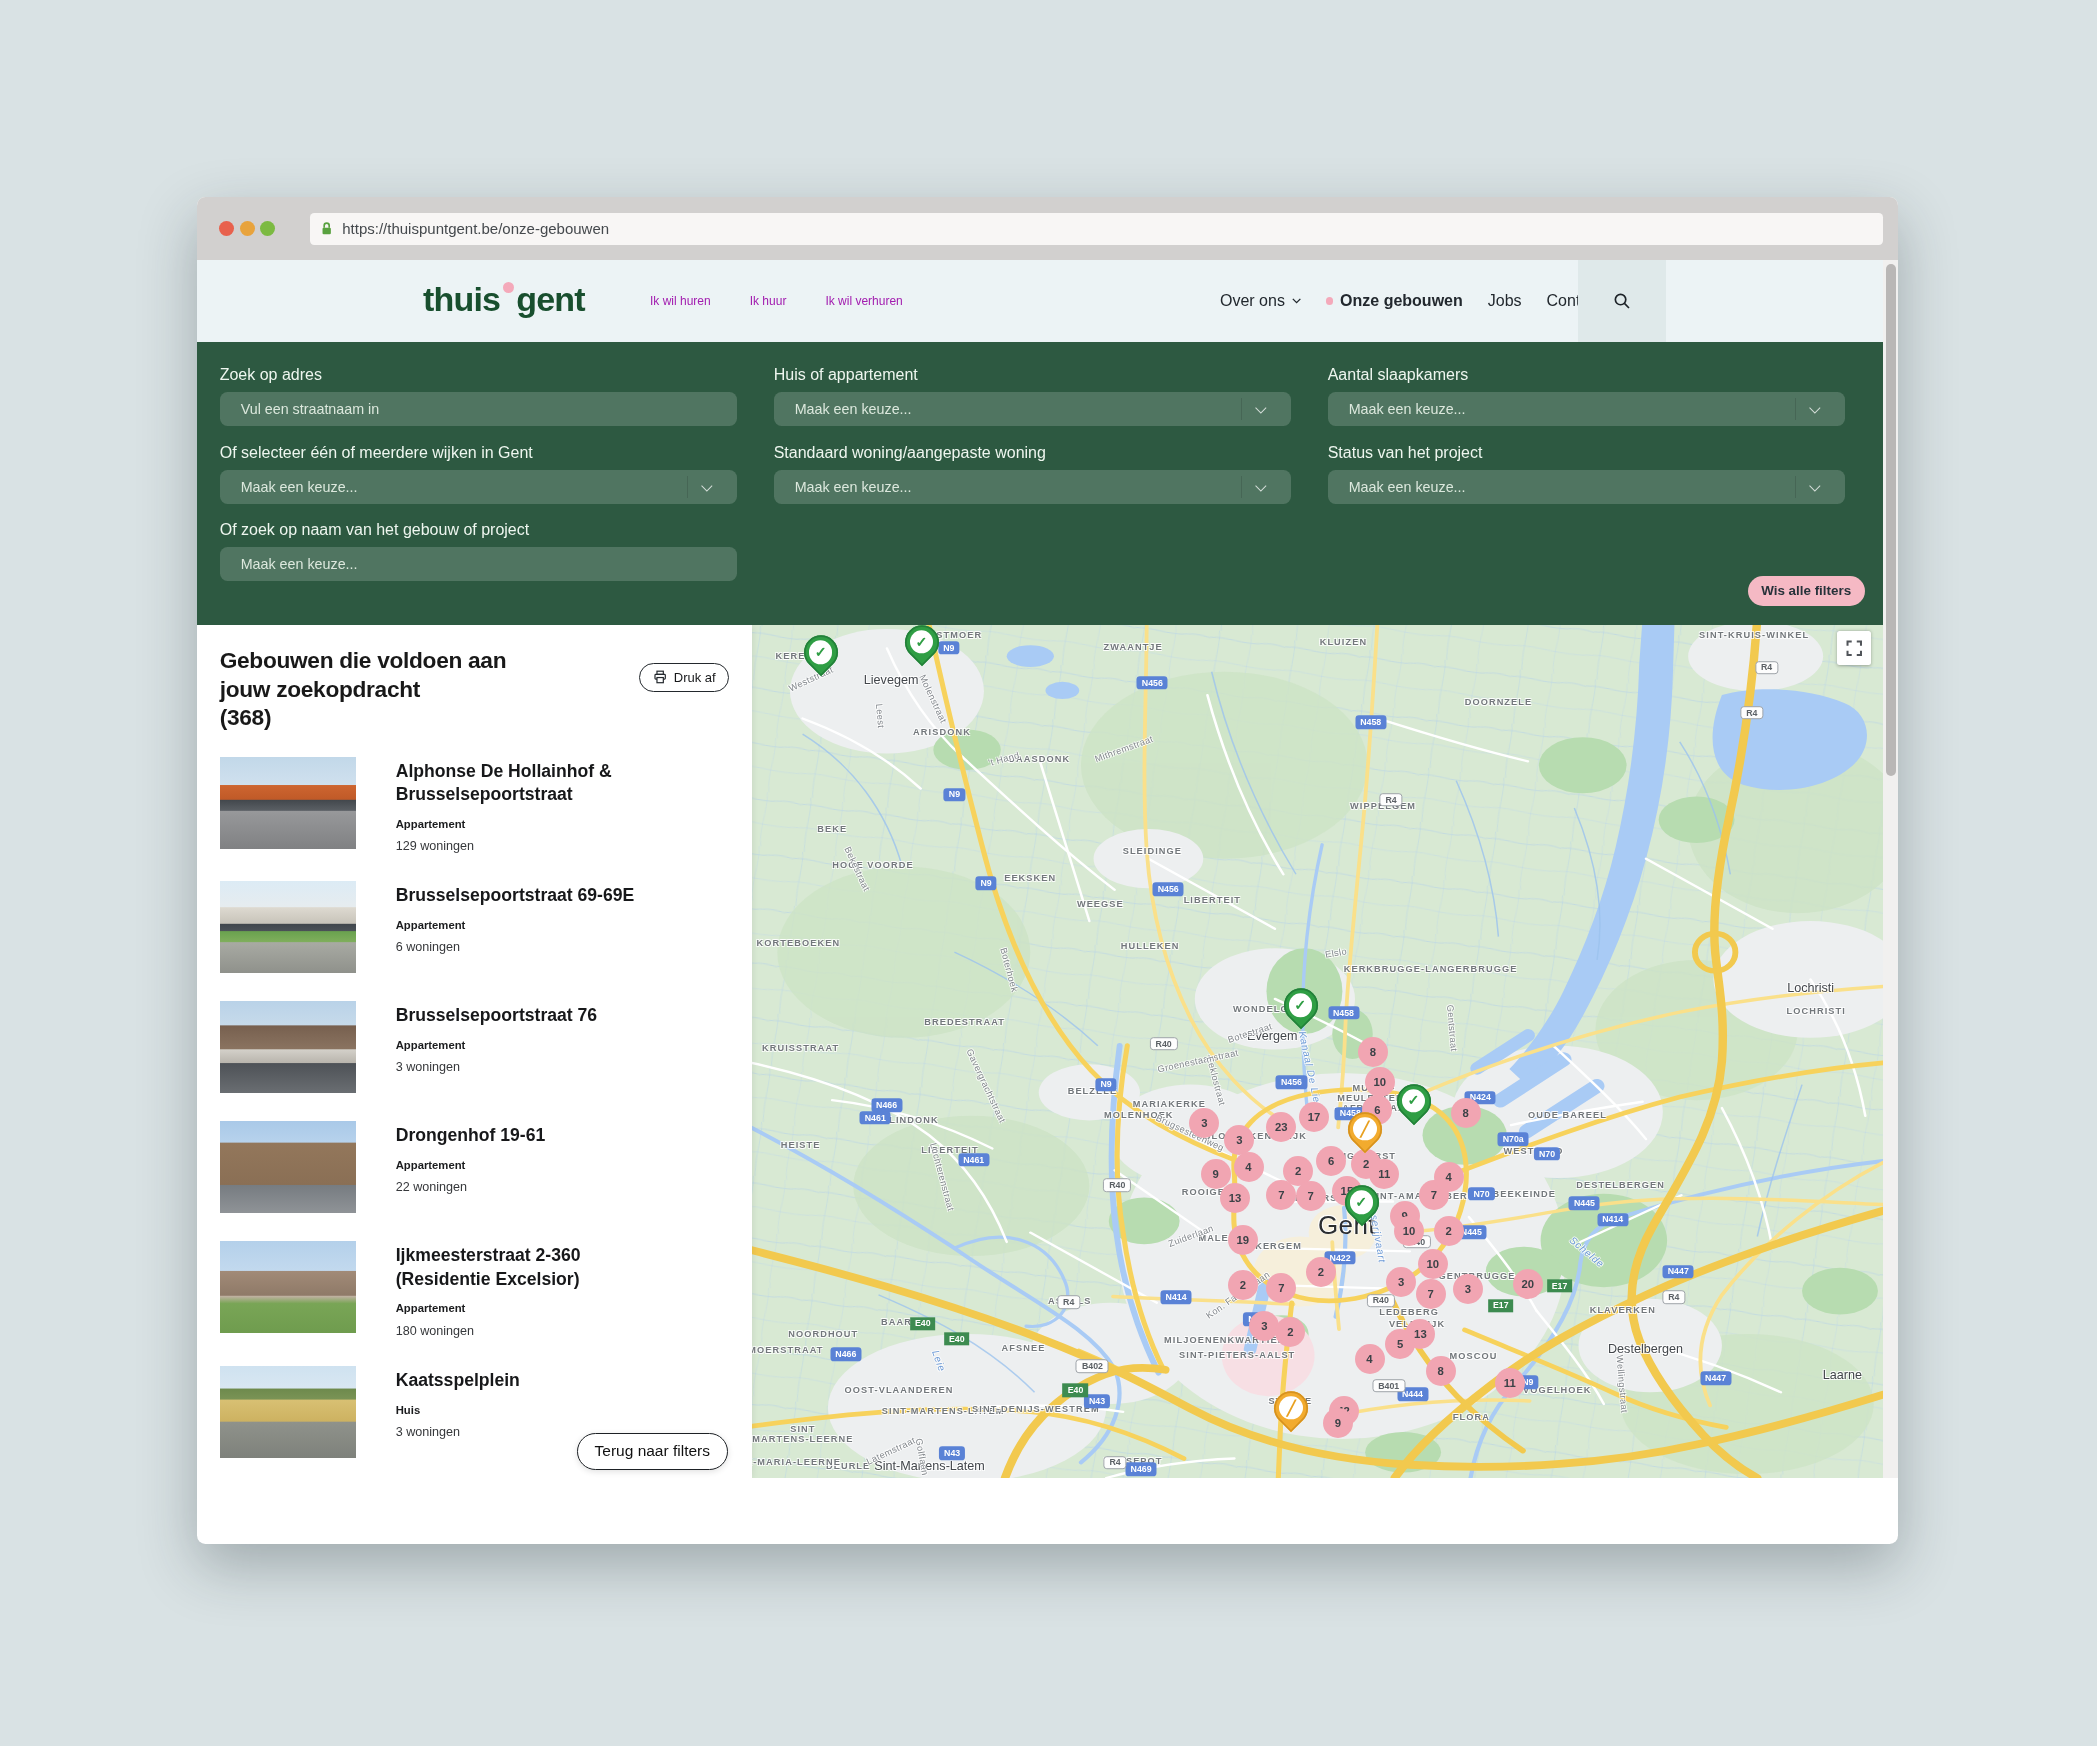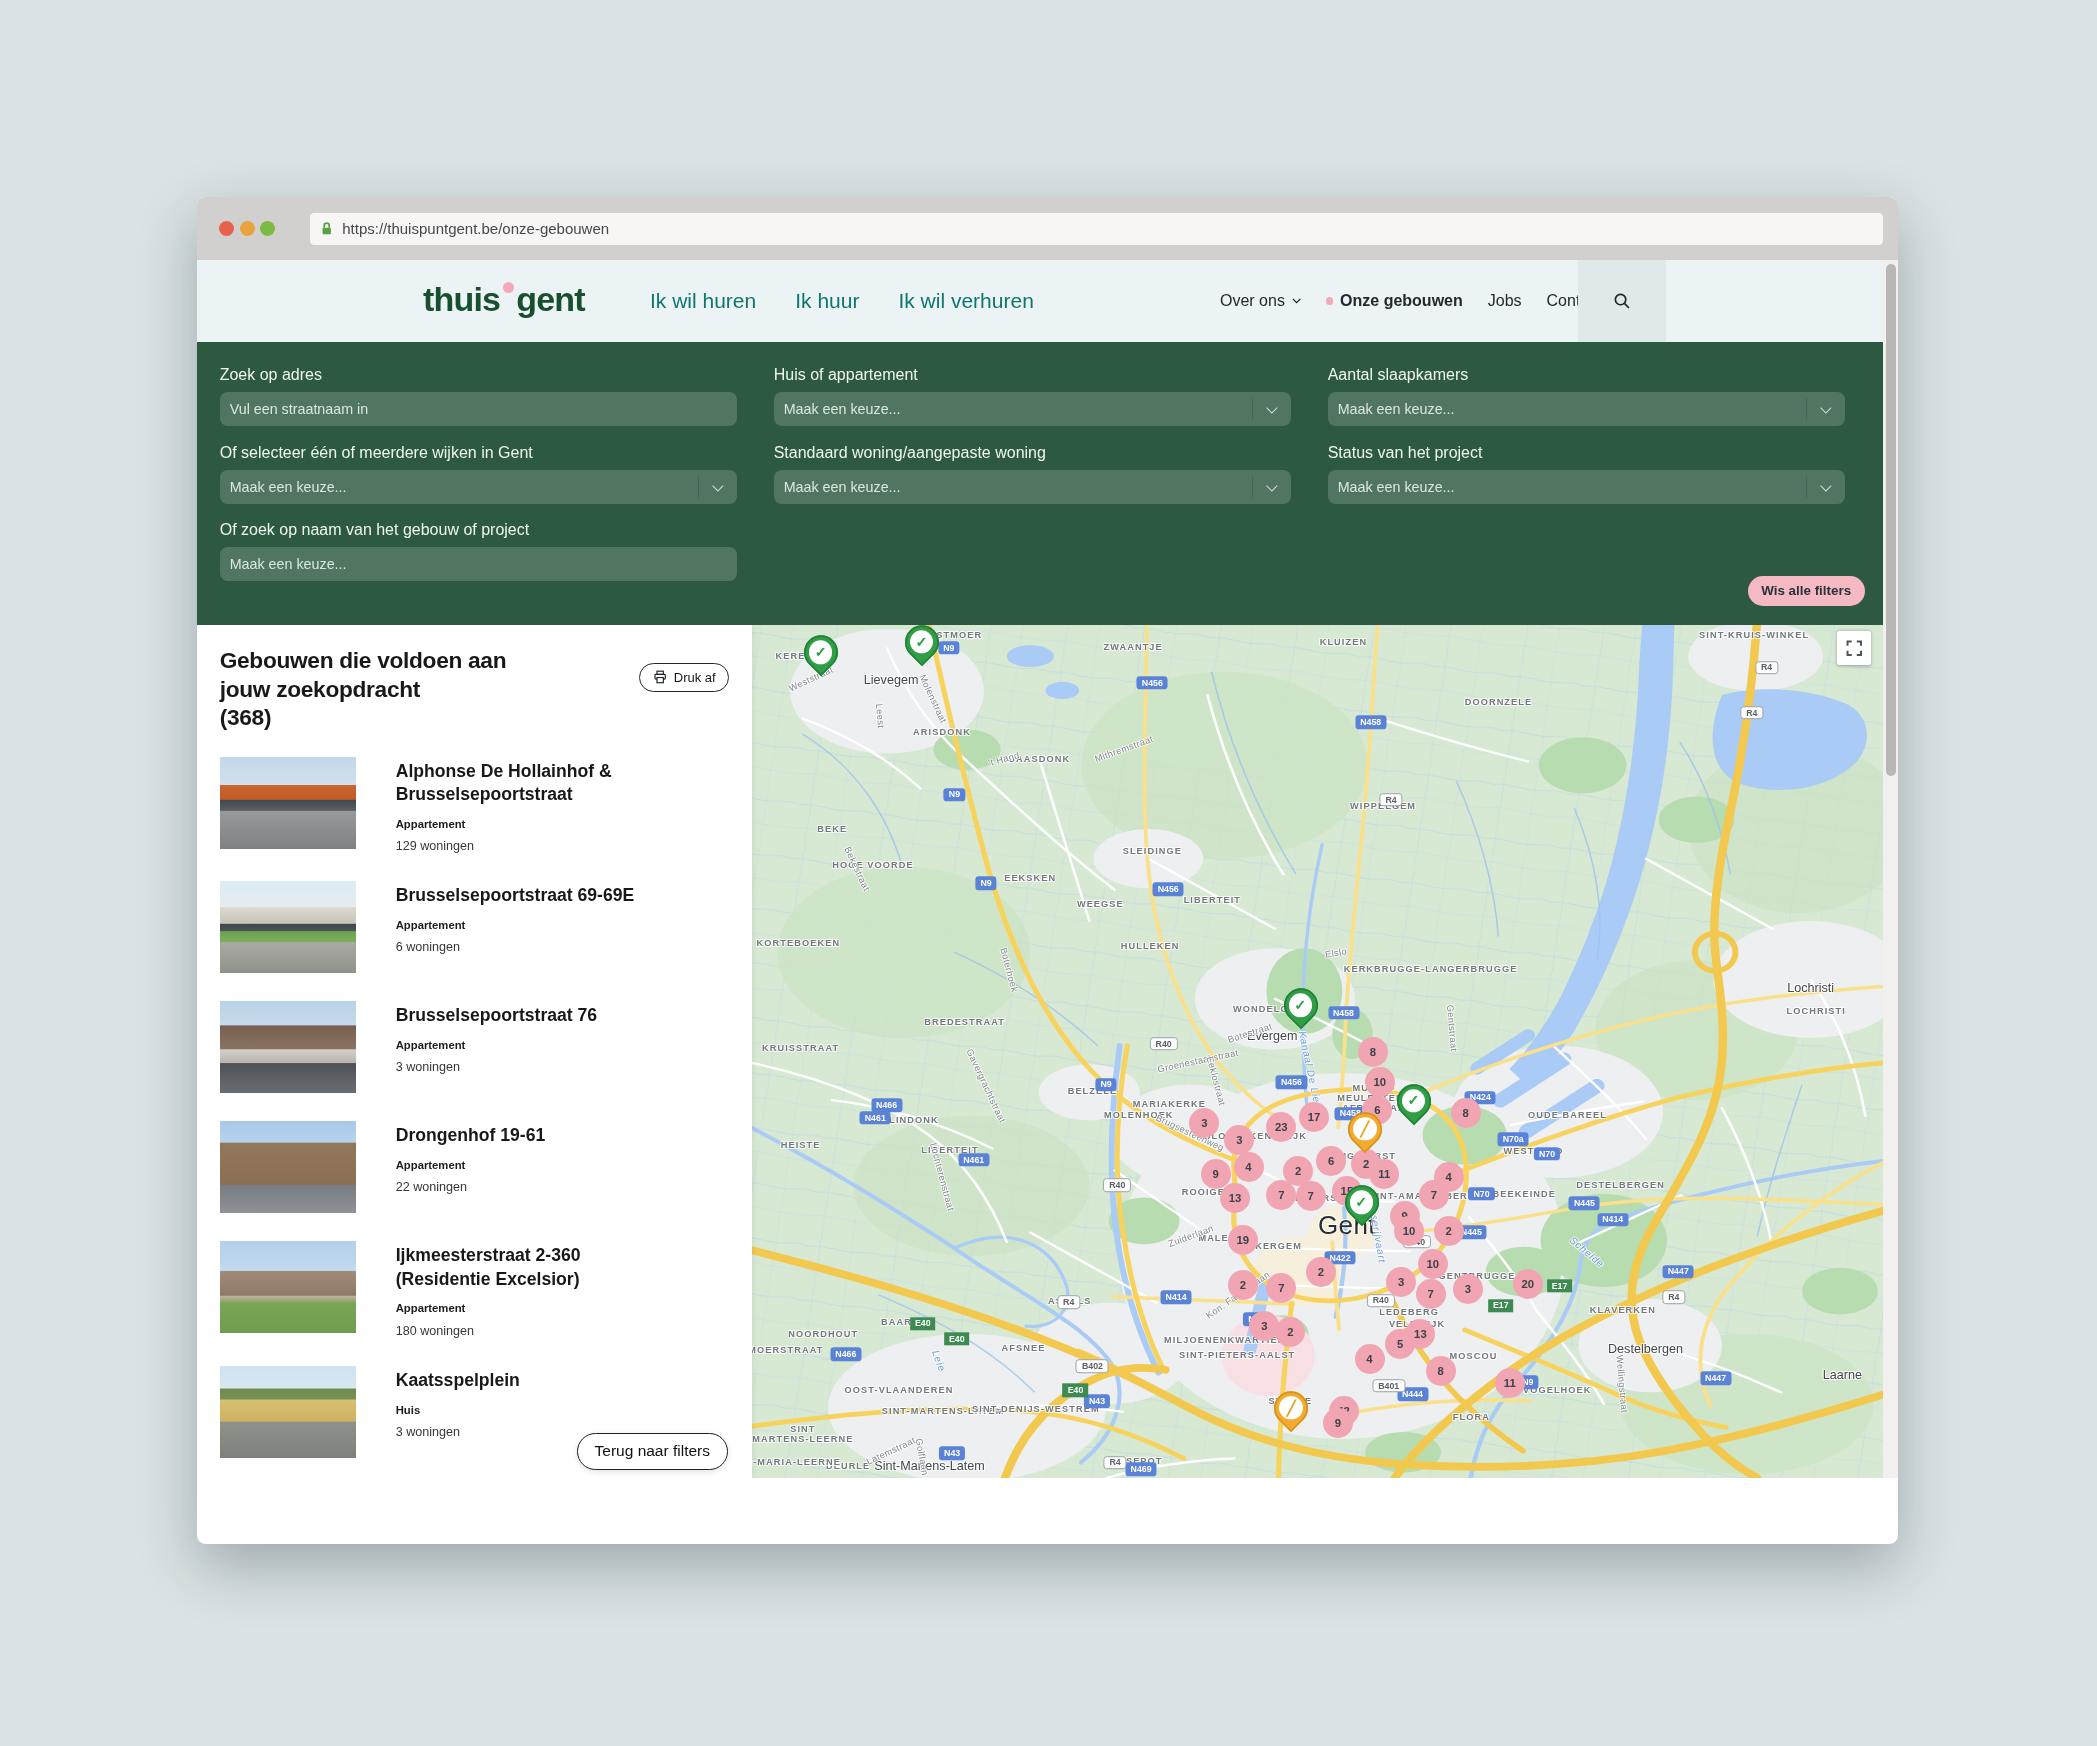--- a/index.html
+++ b/index.html
@@ -38,37 +38,37 @@
   }
   .vscroll .thumb { position: absolute; left: 2.5px; top: 4.2px; width: 10px; height: 512px; border-radius: 5px; background: #b9b7b6; }
   .content-col { position: absolute; left: 0; top: 0; right: 15px; height: 100%; display: flex; flex-direction: column; }
   
   .siteheader {
     height: 82px; background: #ecf3f5; position: relative;
     display: flex; align-items: center; flex: none;
   }
   .logo { position: absolute; left: 226px; top: 20px; font-size: 34px; font-weight: 700; color: #184f2e; letter-spacing: -0.8px; }
   .logo .dot { display: inline-block; width: 11px; height: 11px; border-radius: 50%; background: #f4a9ba; margin: 0 2.5px; vertical-align: 18.5px; }
-  .nav-left { position: absolute; left: 453px; top: 0; height: 100%; display: flex; align-items: center; gap: 39px; font-size: 21px; color: #0f766e; }
+  .nav-left { position: absolute; left: 453px; top: 0; height: 100%; display: flex; align-items: center; gap: 39px; font-size: 12px; color: #a21caf; }
   .nav-right { position: absolute; left: 1023px; top: 0; height: 100%; display: flex; align-items: center; gap: 25px; font-size: 16px; color: #22282e; }
   .nav-item { display: flex; align-items: center; gap: 6.7px; cursor: pointer; white-space: nowrap; }
   .nav-item.active { font-weight: 700; }
   .pinkdot { width: 7.6px; height: 7.6px; border-radius: 50%; background: #f4a9ba; }
   .searchblock { position: absolute; left: 1381px; top: 0; width: 88px; height: 100%; background: #dfe9ea; display: flex; align-items: center; justify-content: center; cursor: pointer; }
   
   .filterbar {
     flex: none; height: 283px; background: #2d5941; position: relative;
     padding: 24px 22.7px 0 22.7px;
     display: grid; grid-template-columns: 517px 517px 517px;
     column-gap: 37px; row-gap: 17.6px; align-content: start;
   }
   .fgroup label { display: block; font-size: 16px; line-height: 18.5px; color: #eef6ef; margin-bottom: 7.6px; }
   .fcontrol {
     height: 34px; background: rgba(255,255,255,.17); border-radius: 7.6px;
-    display: flex; align-items: center; padding: 0 10px;
+    display: flex; align-items: center; padding: 0 21px;
     color: #dce8dd; font-size: 14.3px; cursor: pointer;
   }
   .fph { flex: 1; }
   .fcaret { width: 28.5px; height: 22px; border-left: 0.8px solid rgba(0,0,0,.12); position: relative; }
   .fcaret::after { content: ""; position: absolute; right: 5px; top: 5.9px; width: 6.7px; height: 6.7px; border-right: 1.7px solid rgba(255,255,255,.75); border-bottom: 1.7px solid rgba(255,255,255,.75); transform: rotate(45deg); }
   .clear-btn {
     position: absolute; right: 18.5px; bottom: 19.3px;
     background: #f5b9c4; color: #27323a; border: none; cursor: pointer;
     border-radius: 15px; padding: 7.6px 13.4px; font-size: 13.4px; font-weight: 700;
     font-family: "Liberation Sans", sans-serif;

